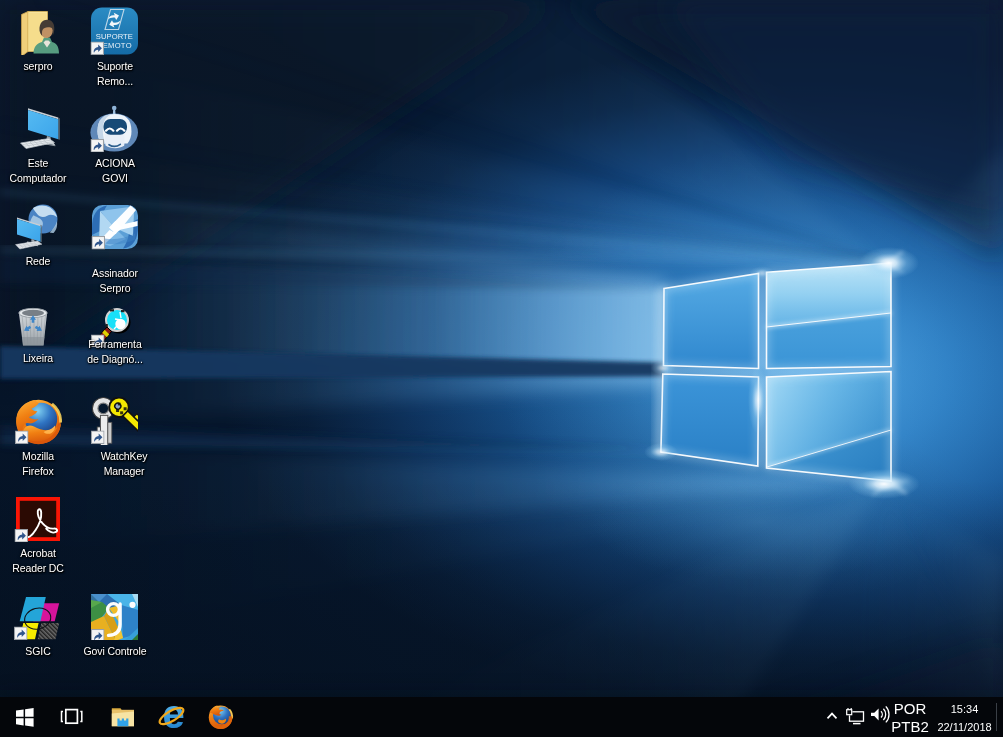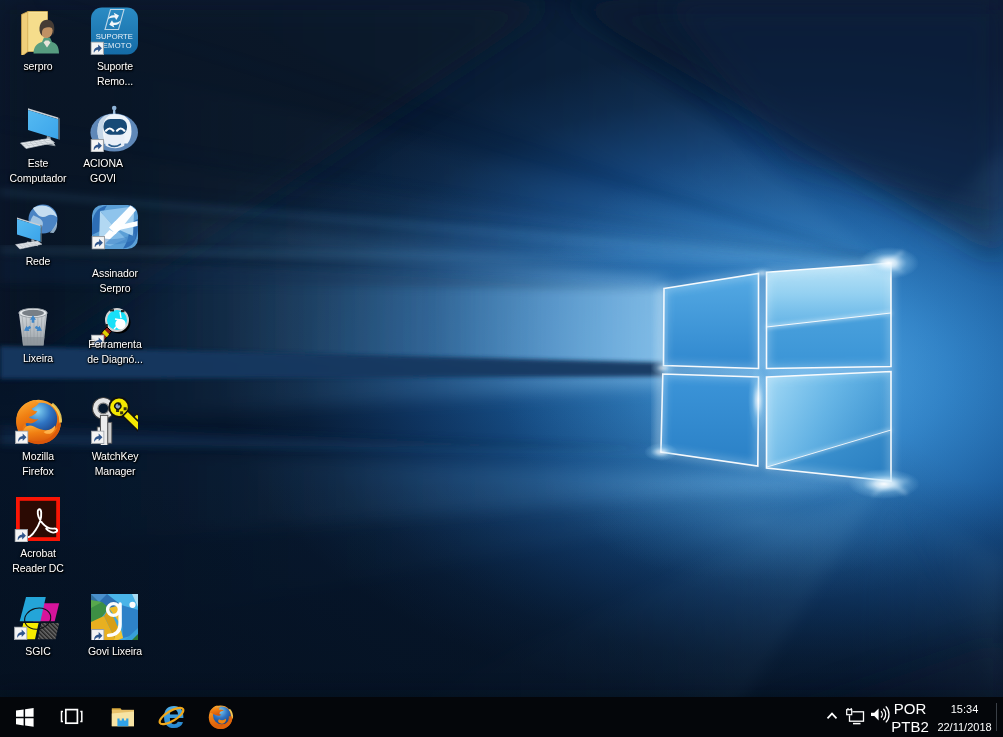--- a/index.html
+++ b/index.html
@@ -419,30 +419,30 @@
  <polygon points="29,30 33,46 24,49 26,40" fill="#f2c536"></polygon>
  <circle cx="23.5" cy="17.5" r="5.9" fill="none" stroke="#fdfdfd" stroke-width="3.4"></circle>
  <path d="M30.1,12 L30.1,32.5 C30.1,39.8 26,43 18.5,43.4" fill="none" stroke="#fdfdfd" stroke-width="3.4" stroke-linecap="round"></path>
  <circle cx="42.5" cy="12.8" r="3.1" fill="#fdfdfd"></circle>
  <use href="#sc" x="1" y="37" width="13.5" height="13.5"></use>
 </svg>
 
 <div class="lbl" style="left:-5px;top:59px">serpro</div>
 <div class="lbl" style="left:72px;top:59px">Suporte<br>Remo...</div>
 <div class="lbl" style="left:-5px;top:156px">Este<br>Computador</div>
-<div class="lbl" style="left:60px;top:156px">ACIONA<br>GOVI</div>
+<div class="lbl" style="left:72px;top:156px">ACIONA<br>GOVI</div>
 <div class="lbl" style="left:-5px;top:254px">Rede</div>
 <div class="lbl" style="left:72px;top:266px">Assinador<br>Serpro</div>
 <div class="lbl" style="left:-5px;top:351px">Lixeira</div>
 <div class="lbl" style="left:72px;top:337px">Ferramenta<br>de Diagnó...</div>
 <div class="lbl" style="left:-5px;top:449px">Mozilla<br>Firefox</div>
-<div class="lbl" style="left:72px;top:449px">WatchKey<br>Manager</div>
+<div class="lbl" style="left:81px;top:449px">WatchKey<br>Manager</div>
 <div class="lbl" style="left:-5px;top:546px">Acrobat<br>Reader DC</div>
 <div class="lbl" style="left:-5px;top:644px">SGIC</div>
-<div class="lbl" style="left:72px;top:644px">Govi Lixeira</div>
+<div class="lbl" style="left:72px;top:644px">Govi Controle</div>
 
 <div id="bar">
 <svg width="1003" height="40" viewBox="0 0 1003 40">
 
  <g fill="#ffffff">
   <polygon points="16,13.6 23.6,12.5 23.6,19.7 16,19.7"></polygon>
   <polygon points="25.1,12.3 33.6,11.1 33.6,19.7 25.1,19.7"></polygon>
   <polygon points="16,21.2 23.6,21.2 23.6,28.4 16,27.3"></polygon>
   <polygon points="25.1,21.2 33.6,21.2 33.6,29.8 25.1,28.6"></polygon>
  </g>

